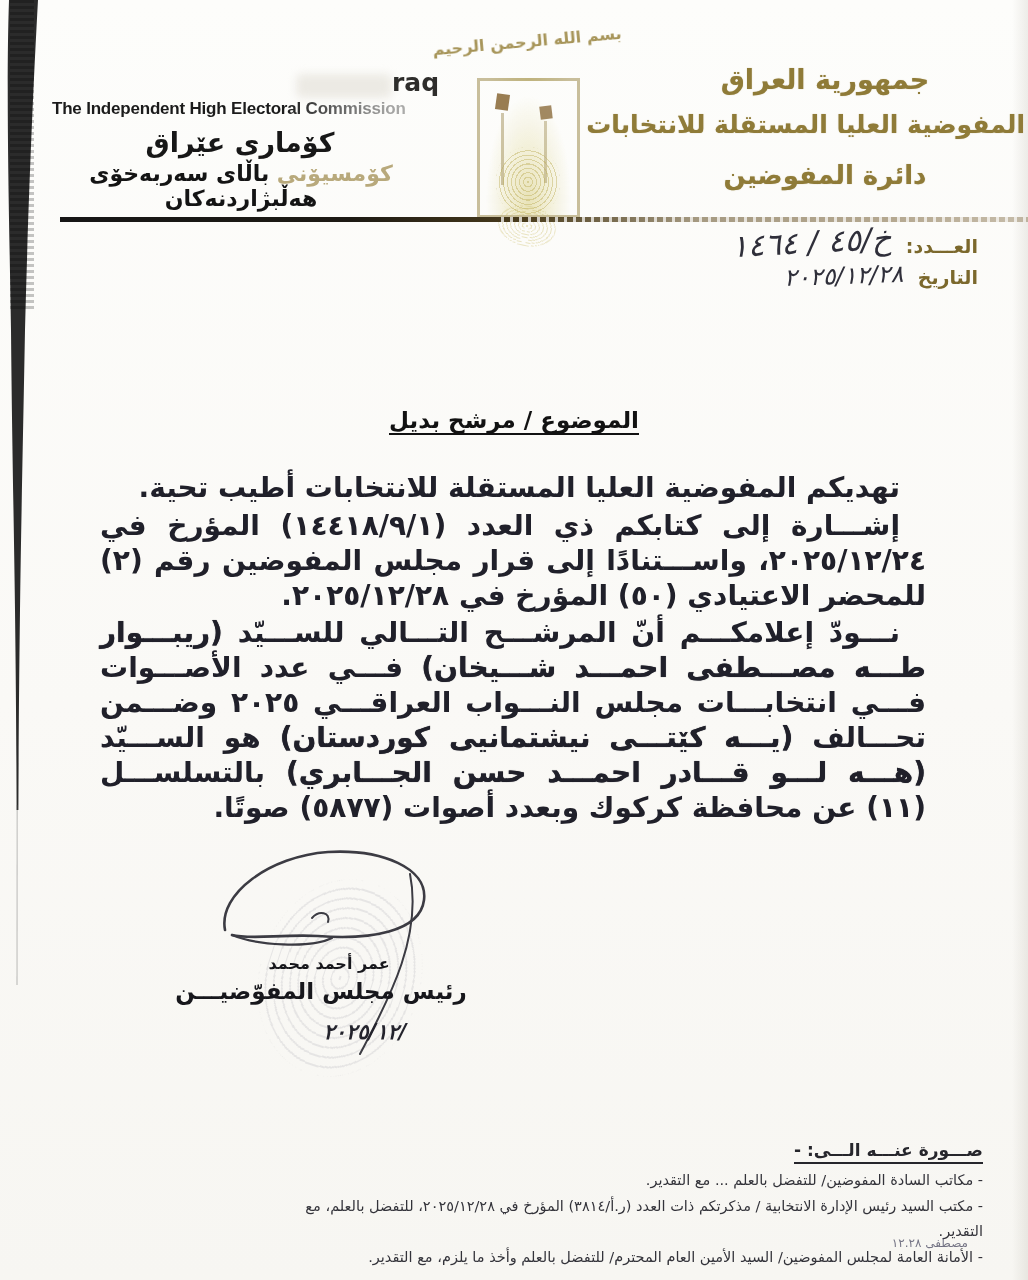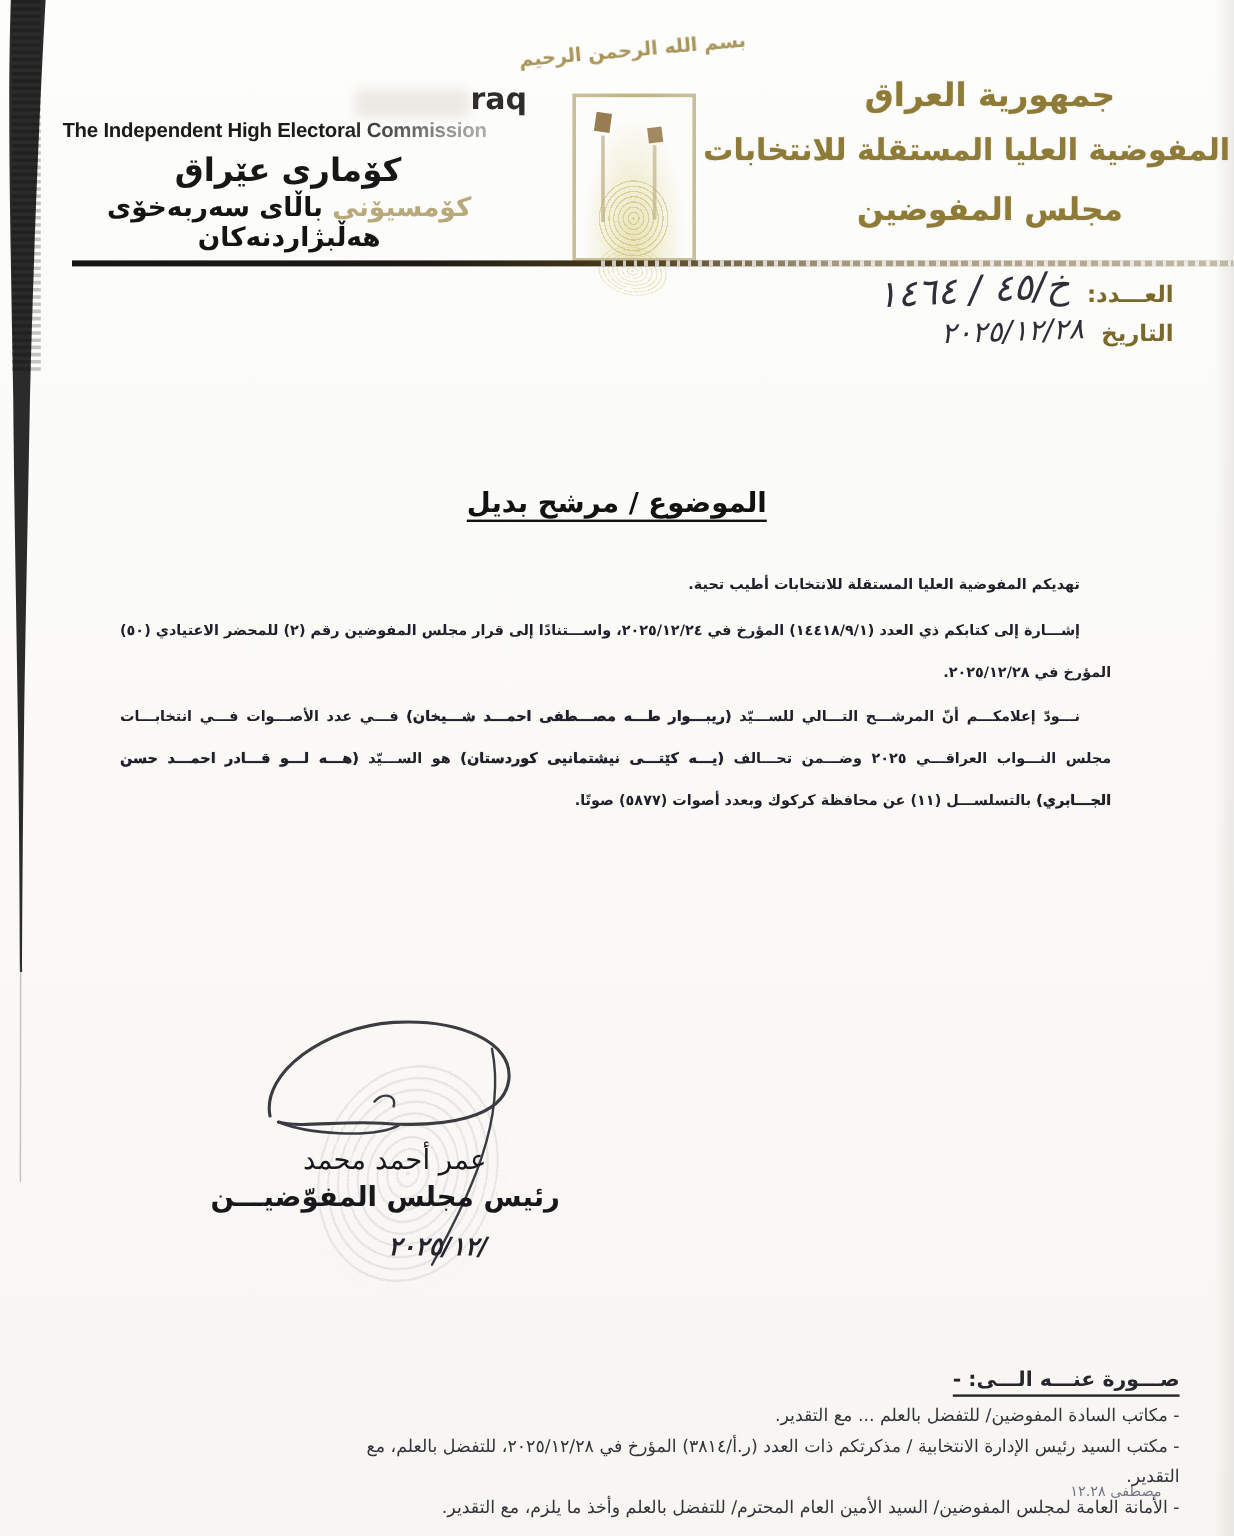--- a/index.html
+++ b/index.html
@@ -66,32 +66,32 @@
   .ref-num{font-size:31px;transform:rotate(-3deg);}
   .ref-date{font-size:24px;transform:rotate(-2deg);margin-top:2px;}
   .ltr{direction:ltr;unicode-bidi:bidi-override;}
   
   .title{position:absolute;left:0;top:340px;width:100%;text-align:center;direction:rtl;
     font-size:26px;font-weight:bold;color:#121212;}
   .subject{position:absolute;left:0;top:407px;width:100%;text-align:center;direction:rtl;
     font-size:23px;font-weight:bold;color:#121212;}
   .subject span{border-bottom:2.5px solid #121212;padding-bottom:0;}
   .body-text{position:absolute;left:100px;right:102px;top:470px;direction:rtl;
-    font-size:12px;line-height:35px;font-weight:bold;color:#20202a;text-align:justify;}
+    font-size:28px;line-height:35px;font-weight:bold;color:#20202a;text-align:justify;}
   .greeting{padding-right:26px;margin-bottom:3px;}
   .para{text-indent:26px;margin:0 0 2px 0;}
   .name{text-shadow:0 0 .7px currentColor;}
   .closing{margin-top:11px;text-align:center;transform:translateX(18px);}
   
   .sig-block{position:absolute;left:60px;top:842px;width:420px;text-align:center;direction:rtl;}
   .stamp-tex{position:absolute;left:200px;top:36px;width:160px;height:200px;border-radius:50%;
     background:repeating-radial-gradient(ellipse at 50% 50%,rgba(90,90,110,.15) 0 1.5px,transparent 1.5px 8px);
     transform:rotate(18deg);filter:blur(.4px);opacity:.8;}
   .sig-svg{position:absolute;left:0;top:0;pointer-events:none;}
-  .sig-name{margin-top:112px;font-size:23px;font-weight:normal;color:#17171c;position:relative;transform:translateX(59px);}
+  .sig-name{margin-top:112px;font-size:16px;font-weight:bold;color:#17171c;position:relative;transform:translateX(59px);}
   .sig-title{font-size:23px;font-weight:bold;color:#17171c;margin-top:5px;position:relative;transform:translateX(51px);}
   .sig-date{font-size:21px;font-weight:bold;margin-top:16px;position:relative;transform:translateX(95px);
     font-style:italic;letter-spacing:2px;color:#23232c;}
   
   .cc{position:absolute;right:45px;top:1140px;width:710px;direction:rtl;text-align:right;color:#33333a;}
   .cc-heading{display:inline-block;font-size:17px;font-weight:bold;color:#26262c;
     border-bottom:2px solid #26262c;padding-bottom:2px;margin-bottom:4px;filter:blur(.2px);}
   .cc-item{font-size:14.5px;line-height:25.5px;filter:blur(.25px);}
   .typist{position:absolute;right:60px;top:1236px;font-size:12px;color:rgba(60,60,85,.7);
     direction:rtl;filter:blur(.3px);}
@@ -120,21 +120,21 @@
     <i class="m1"></i>
     <i class="m2"></i>
     <i class="pole1"></i>
     <i class="pole2"></i>
     <i class="blob"></i>
   </div>
   <div class="emblem-tail"></div>
 
   <div class="cal l1">جمهورية العراق</div>
   <div class="cal l2">المفوضية العليا المستقلة للانتخابات</div>
-  <div class="cal l3">مجلس المفوضين</div>
+  <div class="cal l3">دائرة المفوضين</div>
 
   <div class="divider"></div>
   <div class="divider-dots"></div>
   <div class="ref">
     <div class="ref-row">
       <span class="ref-label">العـــدد:</span>
       <span class="hand ref-num">خ/٤٥ / ١٤٦٤</span>
     </div>
     <div class="ref-row">
       <span class="ref-label">التاريخ</span>

